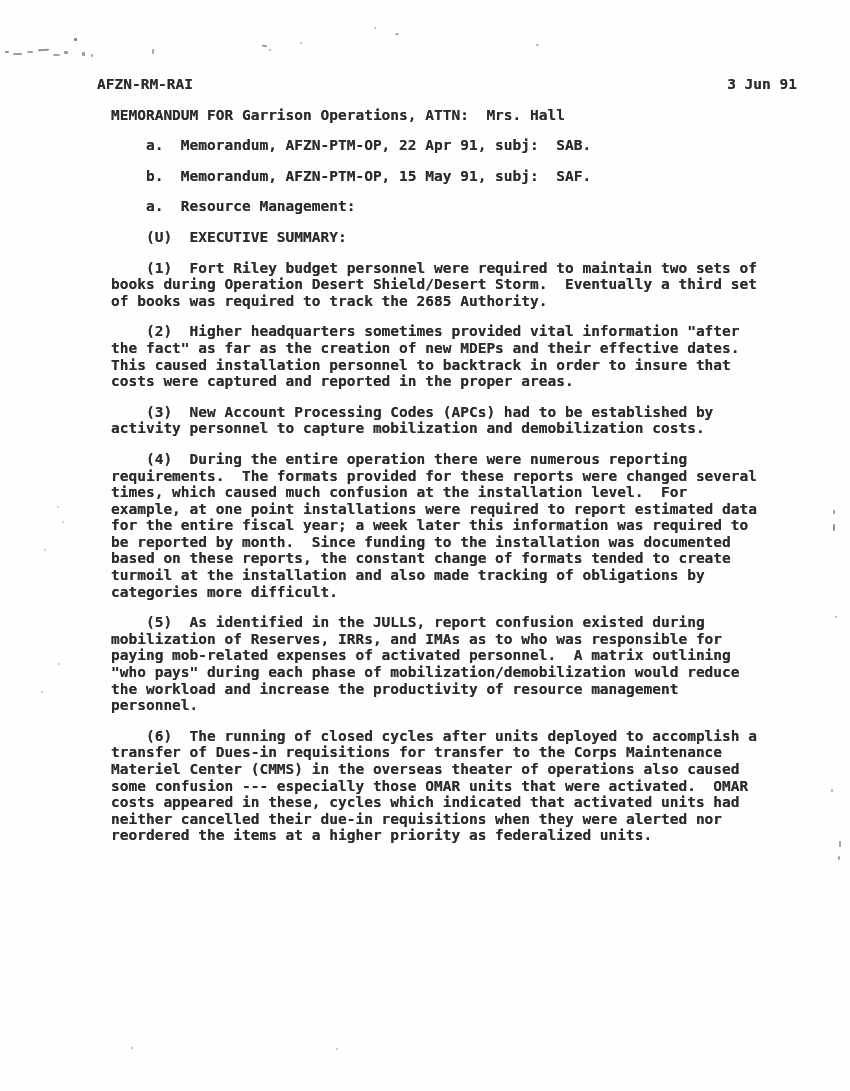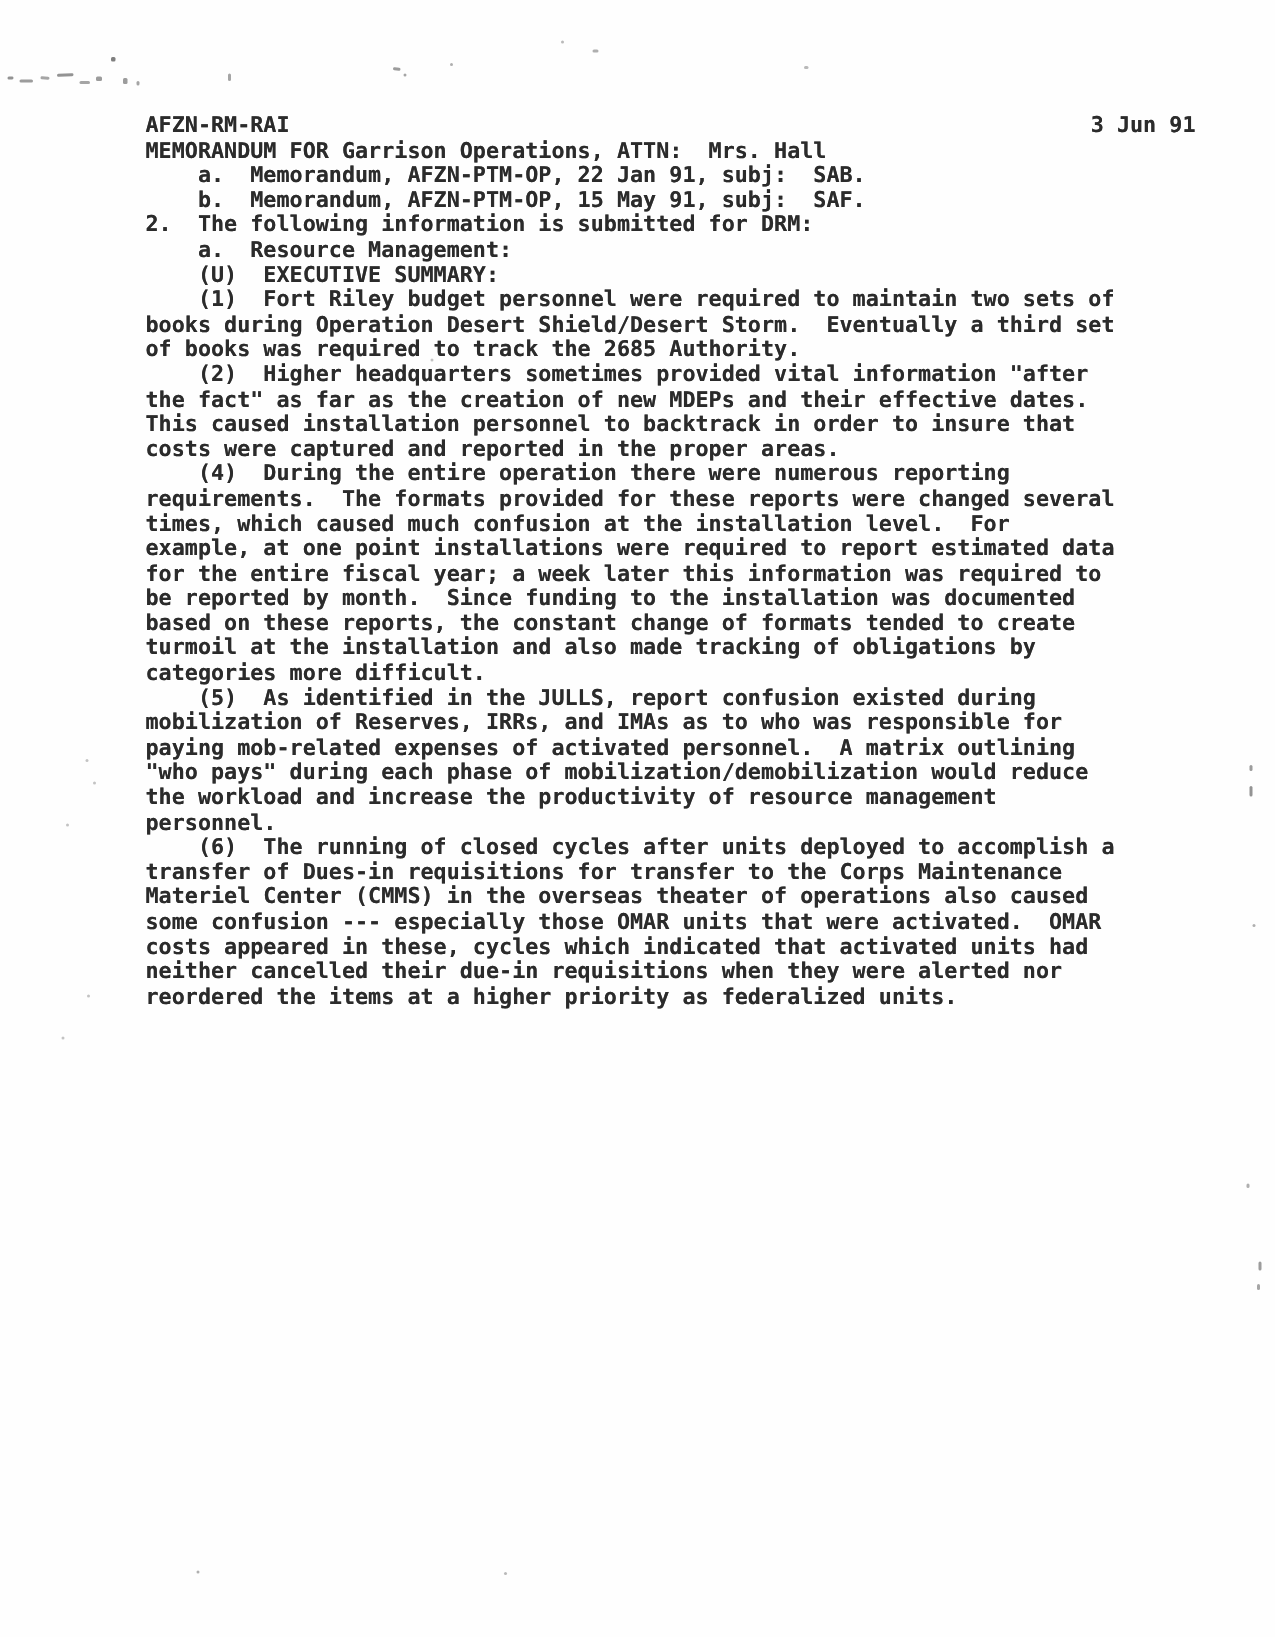--- a/index.html
+++ b/index.html
@@ -22,21 +22,21 @@
     color: #2b2b2b;
     text-shadow: 0 0 0.4px rgba(43,43,43,0.65);
   }
   .header-row {
     display: flex;
     justify-content: space-between;
     width: 700px;
     white-space: pre;
   }
   pre.block {
-    margin: 0;
+    margin: 14px;
     padding: 0;
     font: inherit;
     white-space: pre;
   }
   .g1 { margin-top: 16.6px; }
   .g2 { margin-top: 33.2px; }
   .speck {
     position: absolute;
     background: #3a3a3a;
     border-radius: 1px;
@@ -49,39 +49,40 @@
 
   <div class="header-row">
     <span>AFZN-RM-RAI</span>
     <span>3 Jun 91</span>
   </div>
 
   <pre class="block g2">MEMORANDUM FOR Garrison Operations, ATTN:  Mrs. Hall</pre>
 
 
 
-  <pre class="block g1">    a.  Memorandum, AFZN-PTM-OP, 22 Jan 91, subj:  SAB.</pre>
+  <pre class="block g1">    a.  Memorandum, AFZN-PTM-OP, 22 Apr 91, subj:  SAB.</pre>
 
   <pre class="block g1">    b.  Memorandum, AFZN-PTM-OP, 15 May 91, subj:  SAF.</pre>
 
-  <pre class="block g1">2.  The following information is submitted for DRM:</pre>
 
   <pre class="block g1">    a.  Resource Management:</pre>
 
   <pre class="block g1">    (U)  EXECUTIVE SUMMARY:</pre>
 
   <pre class="block g1">    (1)  Fort Riley budget personnel were required to maintain two sets of
 books during Operation Desert Shield/Desert Storm.  Eventually a third set
 of books was required to track the 2685 Authority.</pre>
 
   <pre class="block g1">    (2)  Higher headquarters sometimes provided vital information "after
 the fact" as far as the creation of new MDEPs and their effective dates.
 This caused installation personnel to backtrack in order to insure that
 costs were captured and reported in the proper areas.</pre>
 
+  <pre class="block g1">    (3)  New Account Processing Codes (APCs) had to be established by
+activity personnel to capture mobilization and demobilization costs.</pre>
 
   <pre class="block g1">    (4)  During the entire operation there were numerous reporting
 requirements.  The formats provided for these reports were changed several
 times, which caused much confusion at the installation level.  For
 example, at one point installations were required to report estimated data
 for the entire fiscal year; a week later this information was required to
 be reported by month.  Since funding to the installation was documented
 based on these reports, the constant change of formats tended to create
 turmoil at the installation and also made tracking of obligations by
 categories more difficult.</pre>

